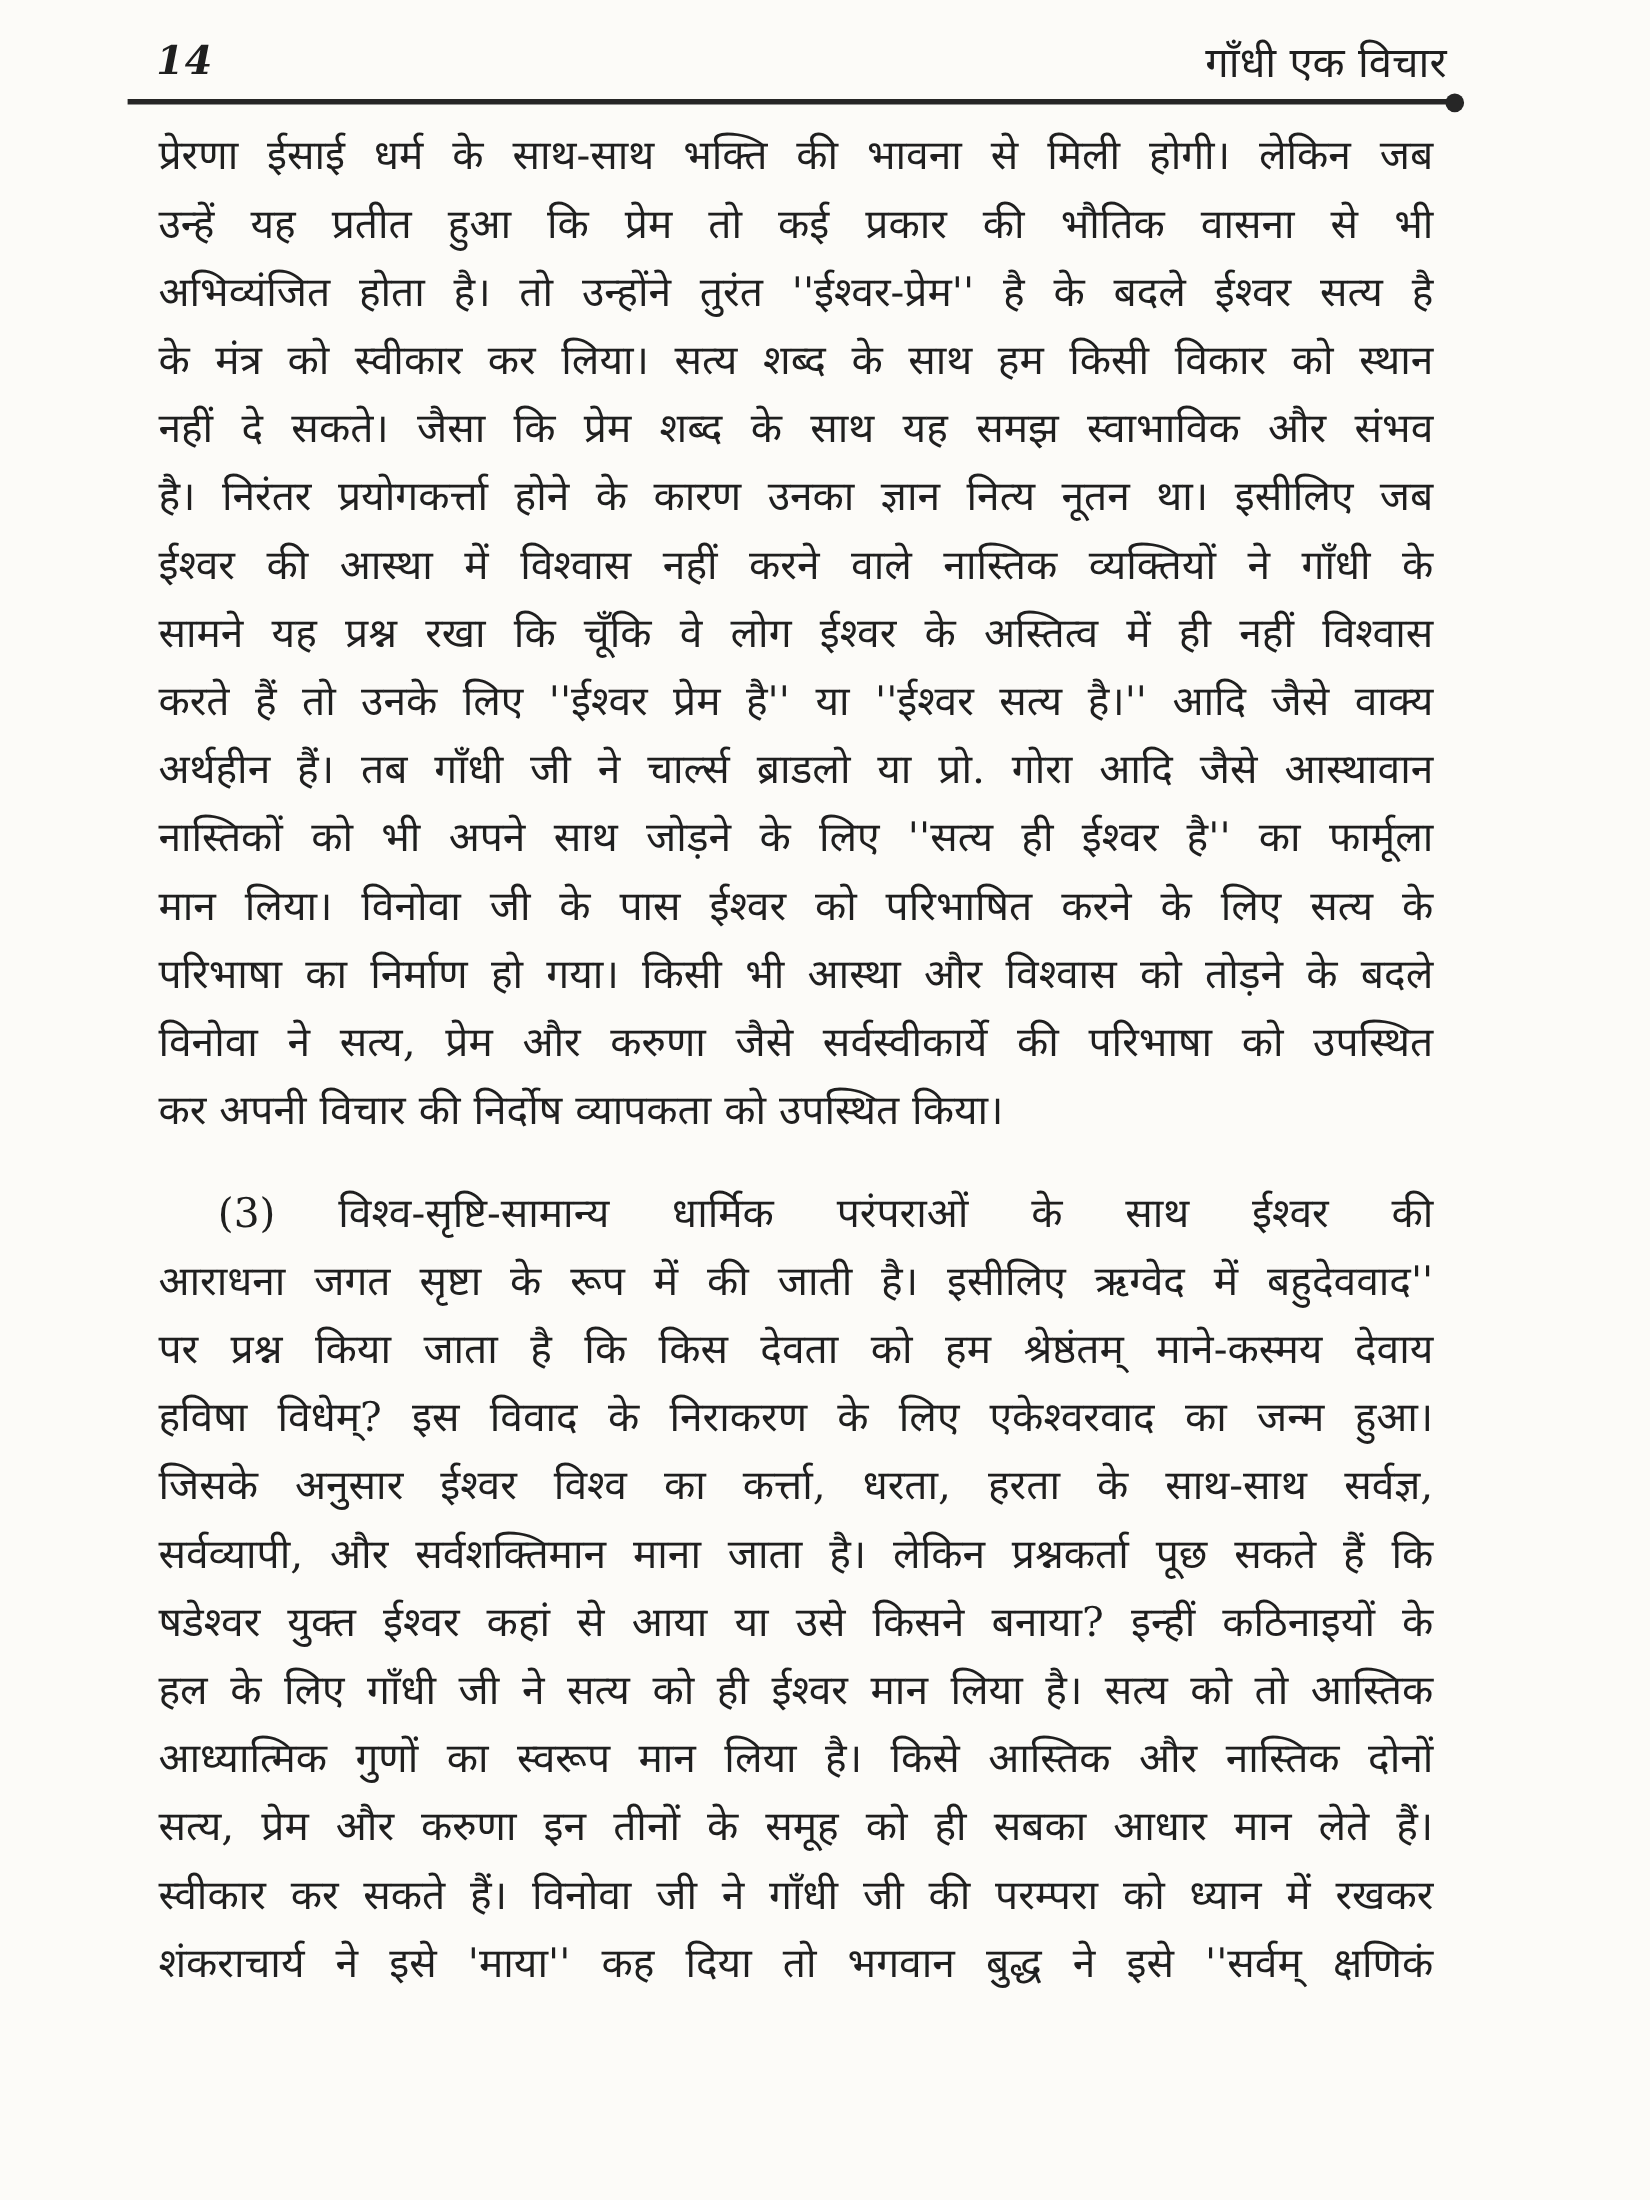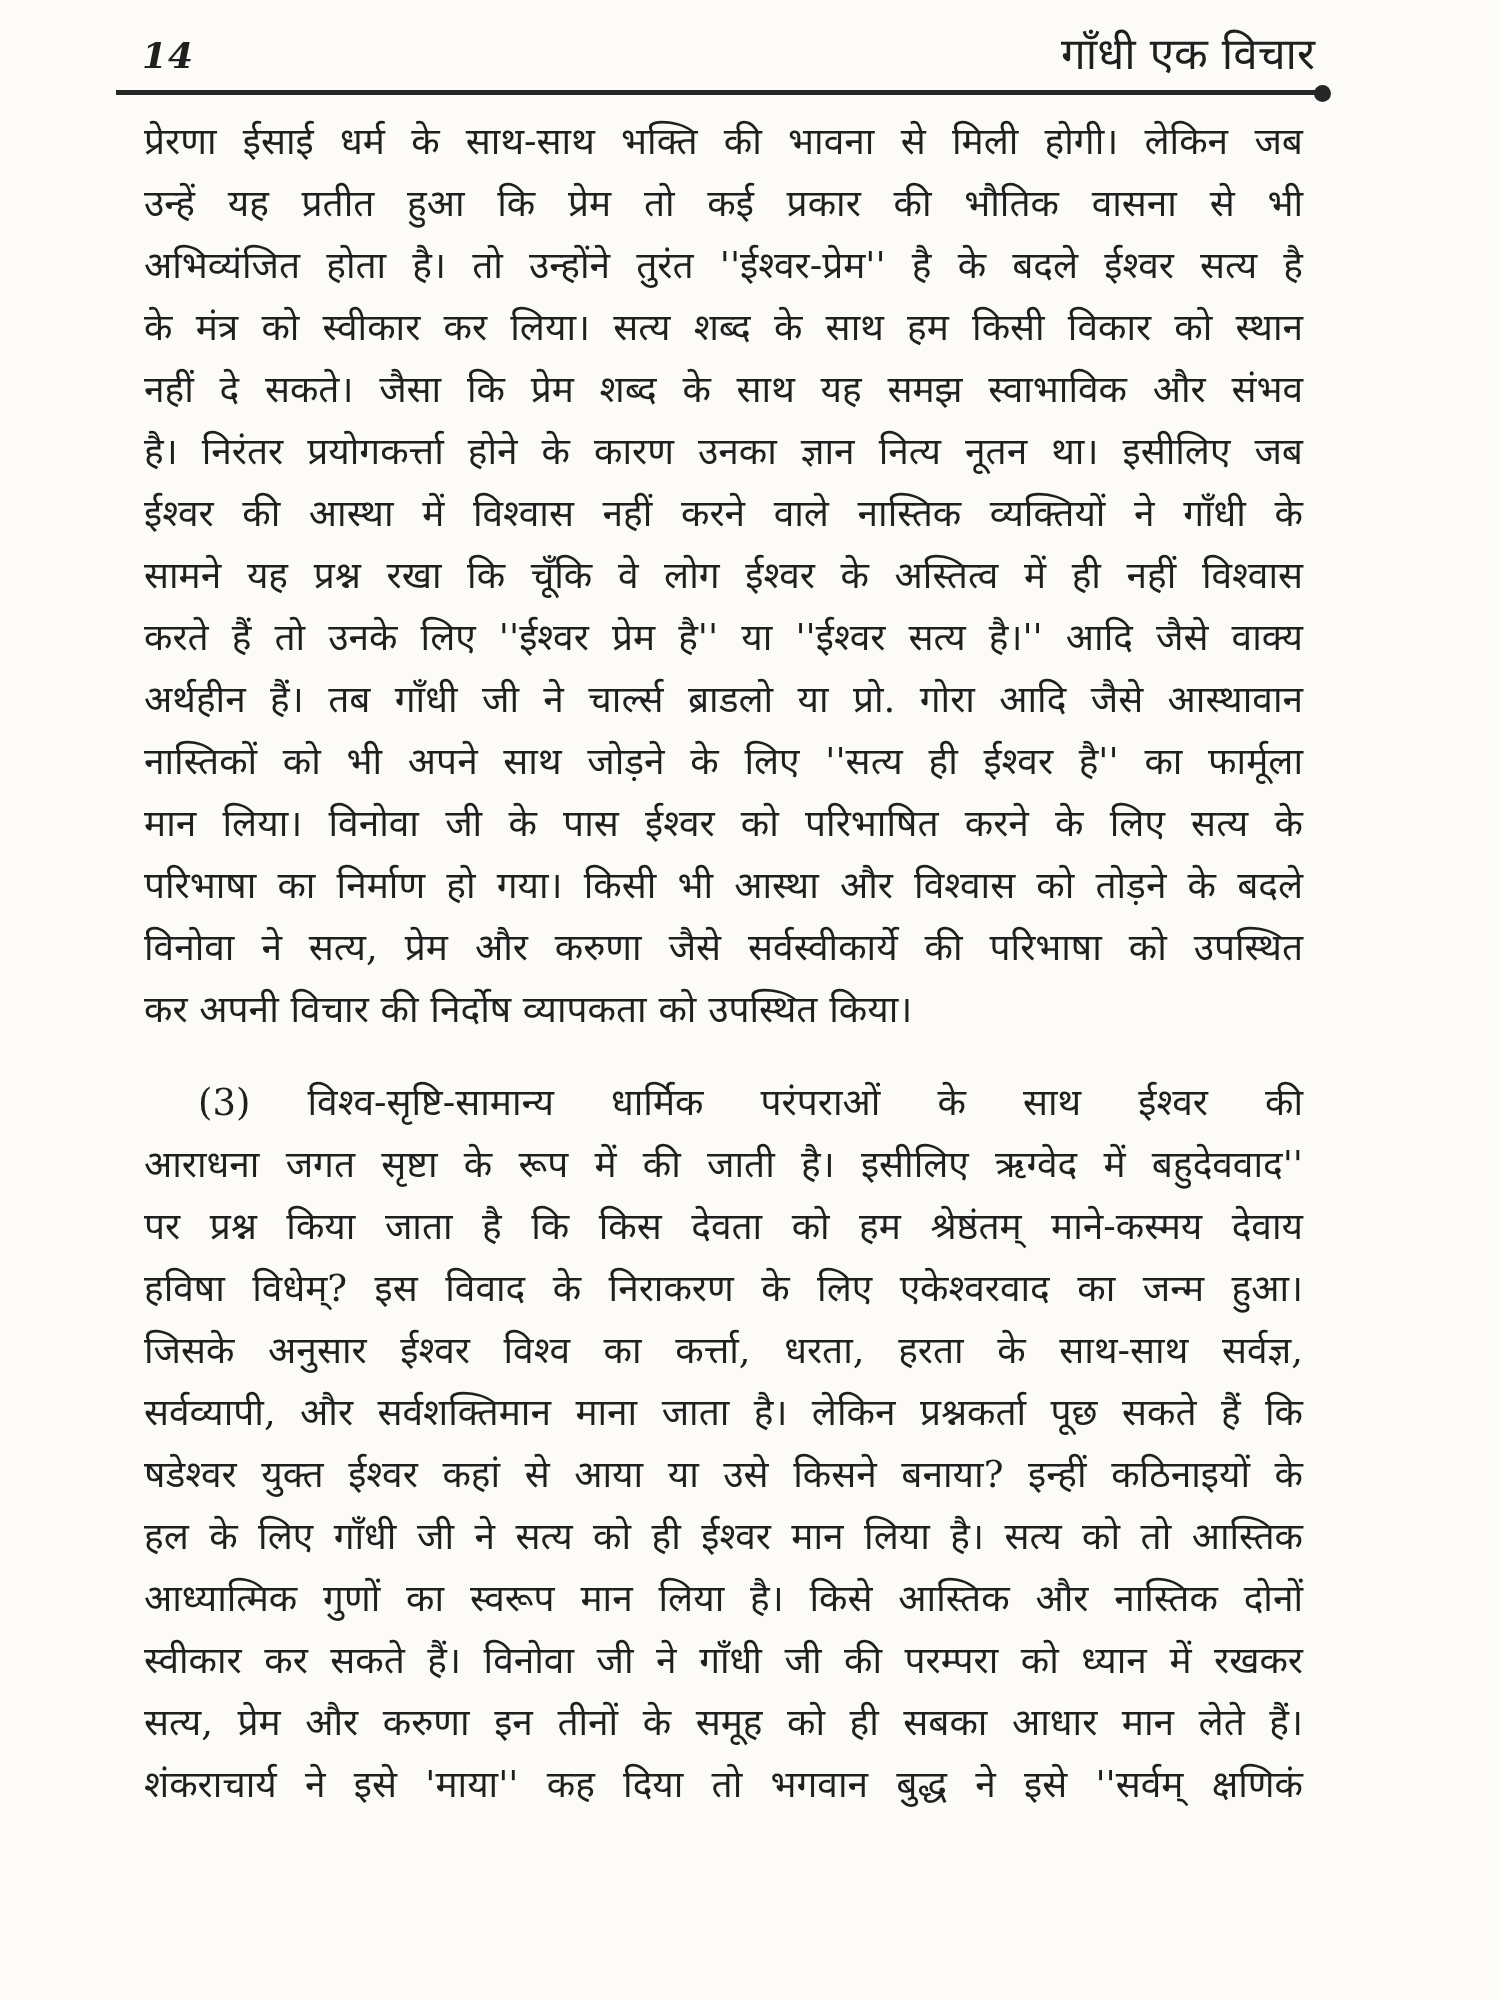--- a/index.html
+++ b/index.html
@@ -26,21 +26,21 @@
     height: 52px;
   }
   .pageno {
     font-size: 36px;
     font-weight: bold;
     font-style: italic;
     letter-spacing: 1px;
     padding-left: 10px;
   }
   .title {
-    font-size: 44px;
+    font-size: 38px;
     line-height: 1;
   }
   .rule {
     position: relative;
     height: 5px;
     background: #262626;
     margin: 14px -12px 0 -16px;
   }
   .dot {
     position: absolute;
@@ -110,19 +110,19 @@
     <p class="para">
       <span class="line lead"><span>(3) </span><b>विश्व-सृष्टि</b><span>-सामान्य धार्मिक परंपराओं के साथ ईश्वर की</span></span>
       <span class="line">आराधना जगत सृष्टा के रूप में की जाती है। इसीलिए ऋग्वेद में बहुदेववाद''</span>
       <span class="line">पर प्रश्न किया जाता है कि किस देवता को हम श्रेष्ठंतम् माने-कस्मय देवाय</span>
       <span class="line">हविषा विधेम्? इस विवाद के निराकरण के लिए एकेश्वरवाद का जन्म हुआ।</span>
       <span class="line">जिसके अनुसार ईश्वर विश्व का कर्त्ता, धरता, हरता के साथ-साथ सर्वज्ञ,</span>
       <span class="line">सर्वव्यापी, और सर्वशक्तिमान माना जाता है। लेकिन प्रश्नकर्ता पूछ सकते हैं कि</span>
       <span class="line">षडेश्वर युक्त ईश्वर कहां से आया या उसे किसने बनाया? इन्हीं कठिनाइयों के</span>
       <span class="line">हल के लिए गाँधी जी ने सत्य को ही ईश्वर मान लिया है। सत्य को तो आस्तिक</span>
       <span class="line">आध्यात्मिक गुणों का स्वरूप मान लिया है। किसे आस्तिक और नास्तिक दोनों</span>
+      <span class="line">सत्य, प्रेम और करुणा इन तीनों के समूह को ही सबका आधार मान लेते हैं।</span>
       <span class="line">स्वीकार कर सकते हैं। विनोवा जी ने गाँधी जी की परम्परा को ध्यान में रखकर</span>
-      <span class="line">सत्य, प्रेम और करुणा इन तीनों के समूह को ही सबका आधार मान लेते हैं।</span>
       <span class="line">शंकराचार्य ने इसे 'माया'' कह दिया तो भगवान बुद्ध ने इसे ''सर्वम् क्षणिकं</span>
     </p>
 
   </main>
 </div>
 
 </body></html>

